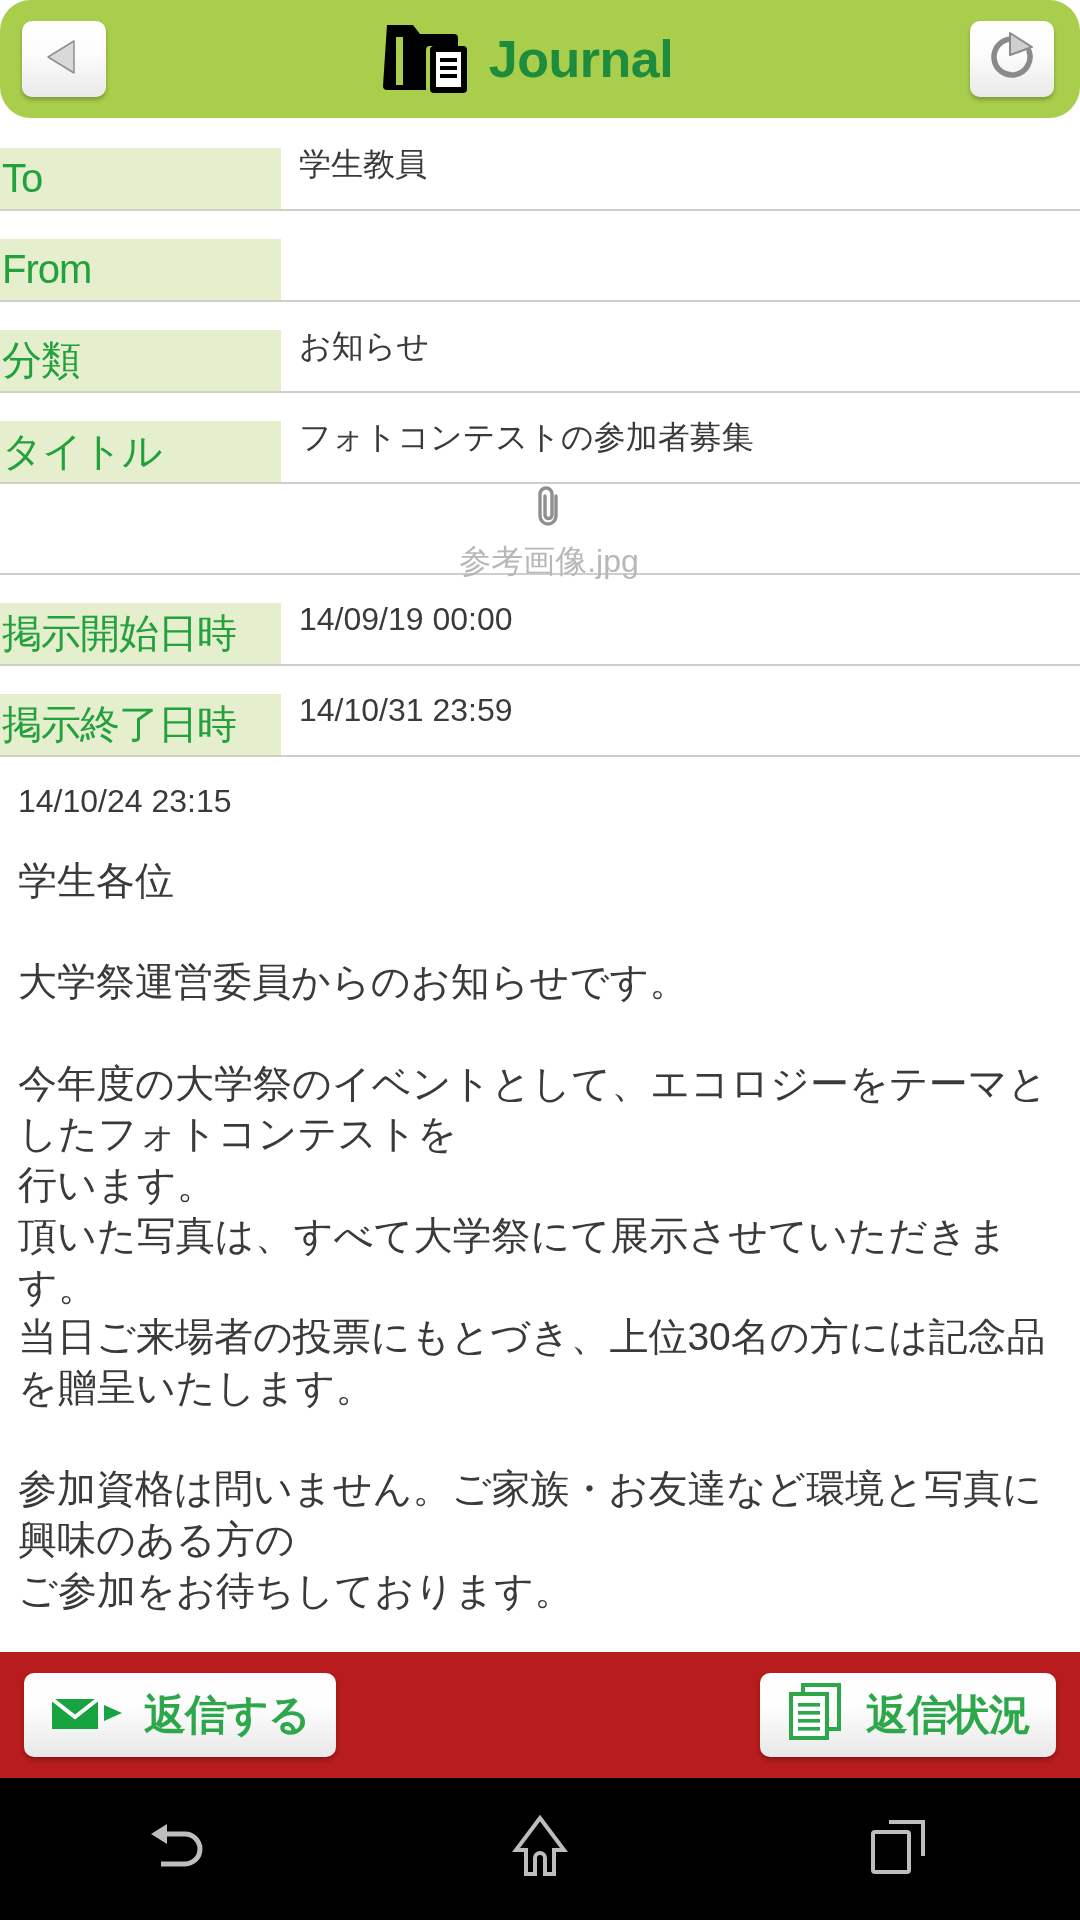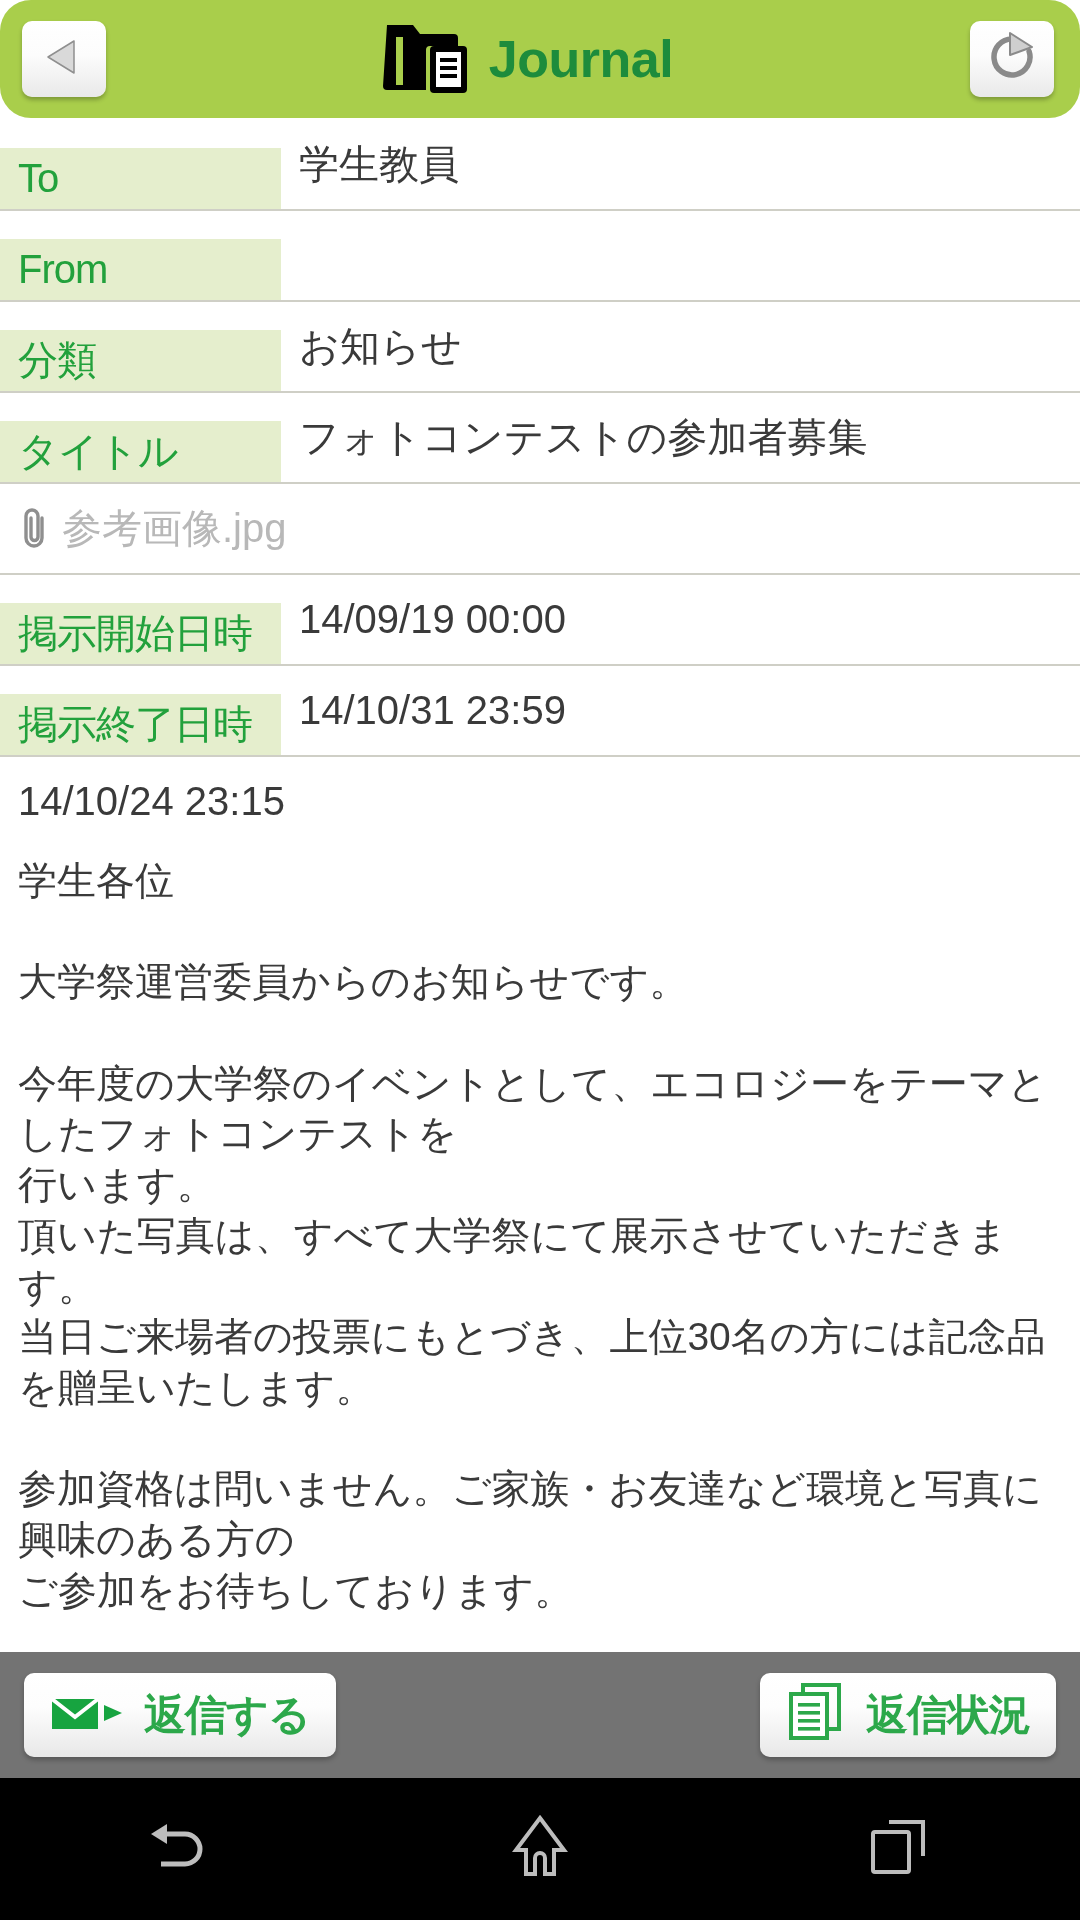--- a/index.html
+++ b/index.html
@@ -74,39 +74,40 @@
   }
   .drow:last-child { border-bottom: 3px solid #cfcfc6; }
   .dlabel {
     width: 281px;
     flex: 0 0 281px;
     background: #e5eecd;
     color: #22a13c;
     font-size: 40px;
     display: flex;
     align-items: center;
-    padding-left: 18px;
+    padding-left: 2px;
     box-sizing: border-box;
     white-space: nowrap;
     letter-spacing: -1px;
     margin-top: 28px;
   }
   .dvalue {
     flex: 1 1 auto;
     color: #3a3a3a;
-    font-size: 40px;
+    font-size: 32px;
     display: flex;
     align-items: center;
     padding-left: 18px;
     box-sizing: border-box;
     white-space: nowrap;
   }
   .dvalue.attach {
     color: #b8b8b8;
     gap: 10px;
+    flex-direction: column;
   }
   .clip-icon {
     display: inline-flex;
     align-items: center;
     flex: 0 0 auto;
   }
 
   
   #body-area {
     position: absolute;
@@ -128,21 +129,21 @@
     margin: 6px;
   }
 
   
   #action-bar {
     position: absolute;
     left: 0;
     top: 1652px;
     width: 1080px;
     height: 126px;
-    background: #737373;
+    background: #b91c1c;
     display: flex;
     align-items: center;
     justify-content: space-between;
     padding: 0 24px;
     box-sizing: border-box;
   }
   .act-btn {
     height: 84px;
     border-radius: 10px;
     background: linear-gradient(to bottom, #ffffff 0%, #fdfdfd 40%, #e8e8e8 100%);

